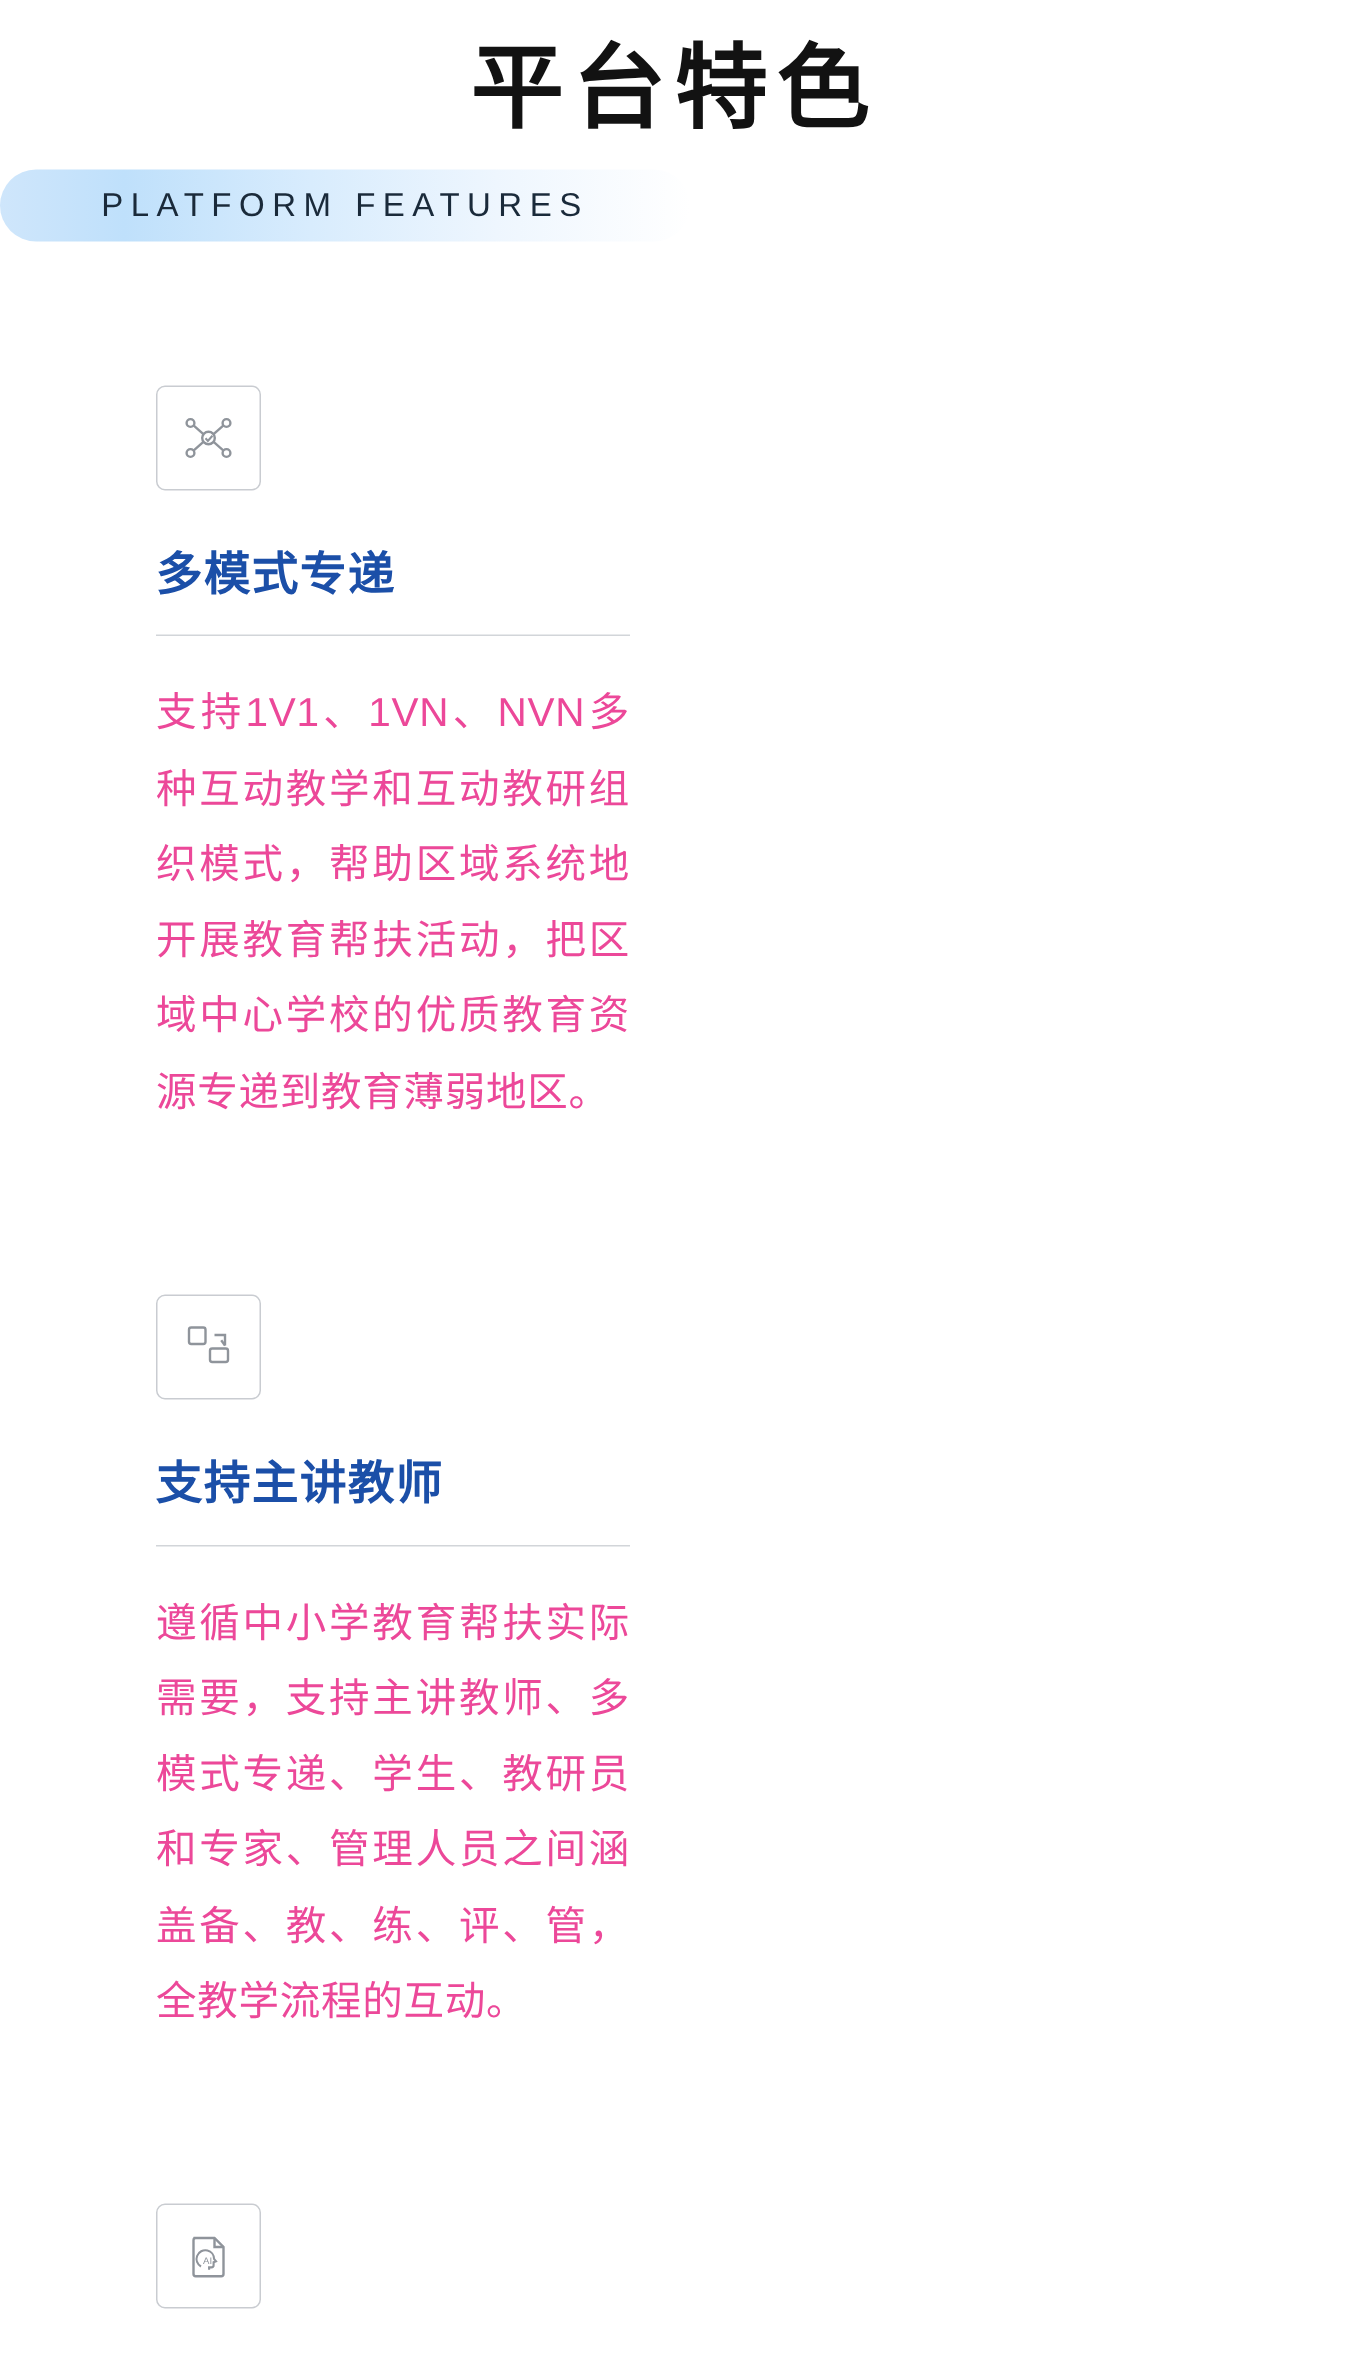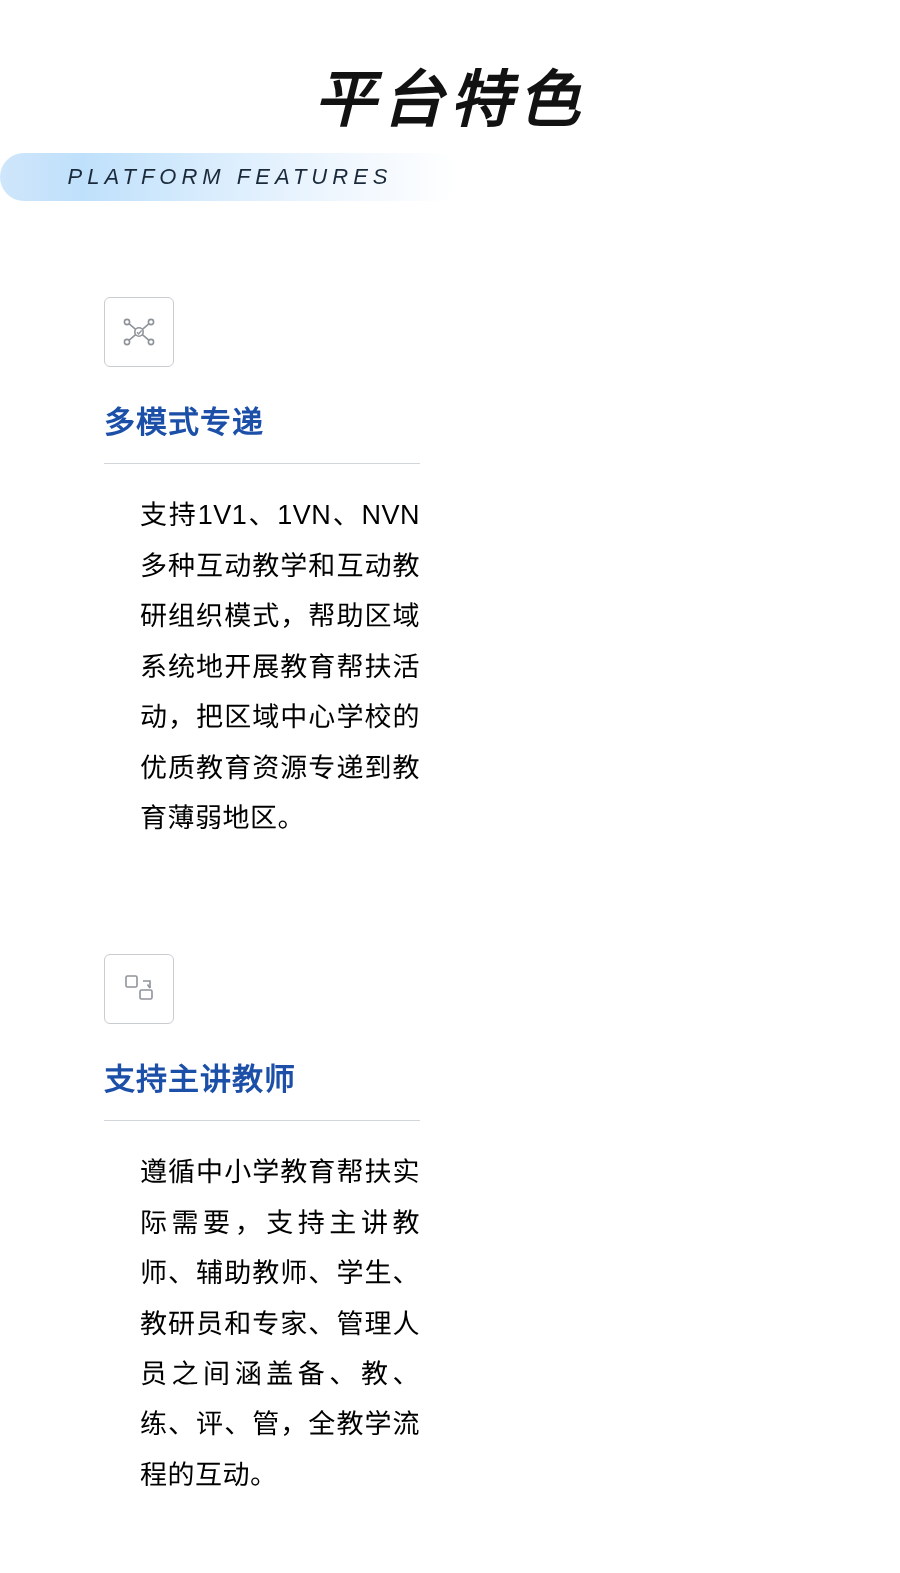--- a/index.html
+++ b/index.html
@@ -18,23 +18,22 @@
 
   .page {
     width: 900px;
     height: 1573px;
     box-sizing: border-box;
     position: relative;
   }
 
   
   .header {
-    padding-top: 64px;
+    padding-top: 24px;
     text-align: center;
-    font-style: italic;
   }
   .header-title {
     font-size: 62px;
     font-weight: 700;
     letter-spacing: 6px;
     color: #121212;
     line-height: 1.15;
     margin: 0;
   }
   .header-sub-wrap {
@@ -91,26 +90,25 @@
   .feature-rule {
     margin-top: 22px;
     height: 1px;
     background: #d2d5d9;
     width: 100%;
   }
   .feature-text {
     margin-top: 26px;
     font-size: 27px;
     line-height: 1.87;
-    color: #000000;
+    color: #ec4899;
     text-align: justify;
     text-align-last: left;
     letter-spacing: 0.5px;
     word-break: break-all;
-    margin-left: 36px;
   }
 </style>
 </head>
 <body>
 
 <div class="page">
 
   <div class="header">
     <h1 class="header-title">平台特色</h1>
     <div class="header-sub-wrap">
@@ -144,21 +142,21 @@
       <div class="feature-icon">
         <svg width="36" height="36" viewBox="0 0 36 36" fill="none" stroke="#8f949b" stroke-width="1.6">
           <rect x="5" y="5" width="11" height="11" rx="1.5"></rect>
           <rect x="19" y="19" width="12" height="9" rx="1.5"></rect>
           <path d="M22 10 h7 v7"></path>
           <path d="M26.5 13.5 l2.5 3.5"></path>
         </svg>
       </div>
       <div class="feature-title">支持主讲教师</div>
       <div class="feature-rule"></div>
-      <div class="feature-text">遵循中小学教育帮扶实际需要，支持主讲教师、辅助教师、学生、教研员和专家、管理人员之间涵盖备、教、练、评、管，全教学流程的互动。</div>
+      <div class="feature-text">遵循中小学教育帮扶实际需要，支持主讲教师、多模式专递、学生、教研员和专家、管理人员之间涵盖备、教、练、评、管，全教学流程的互动。</div>
     </div>
 
     <div class="feature">
       <div class="feature-icon">
         <svg width="38" height="38" viewBox="0 0 38 38" fill="none" stroke="#8f949b" stroke-width="1.6">
           <path d="M9 7 h14 l6 6 v18 a1.5 1.5 0 0 1 -1.5 1.5 h-17 a1.5 1.5 0 0 1 -1.5 -1.5 v-22.5 a1.5 1.5 0 0 1 1.5 -1.5 z"></path>
           <path d="M23 7 v6 h6"></path>
           <path d="M14 26 c-2.5 -1.5 -3.6 -4.3 -2.6 -7 c1 -2.8 4 -4.4 6.9 -3.7 c2.6 .6 4.4 3 4.4 5.6 l1.3 1.6 l-1.6 .7 v2 a1.4 1.4 0 0 1 -1.4 1.4 h-1.6 v1.6" stroke-width="1.4"></path>
           <text x="15.4" y="24.2" font-size="6.4" fill="#8f949b" stroke="none" font-family="'Liberation Sans', sans-serif">AI</text>
         </svg>

